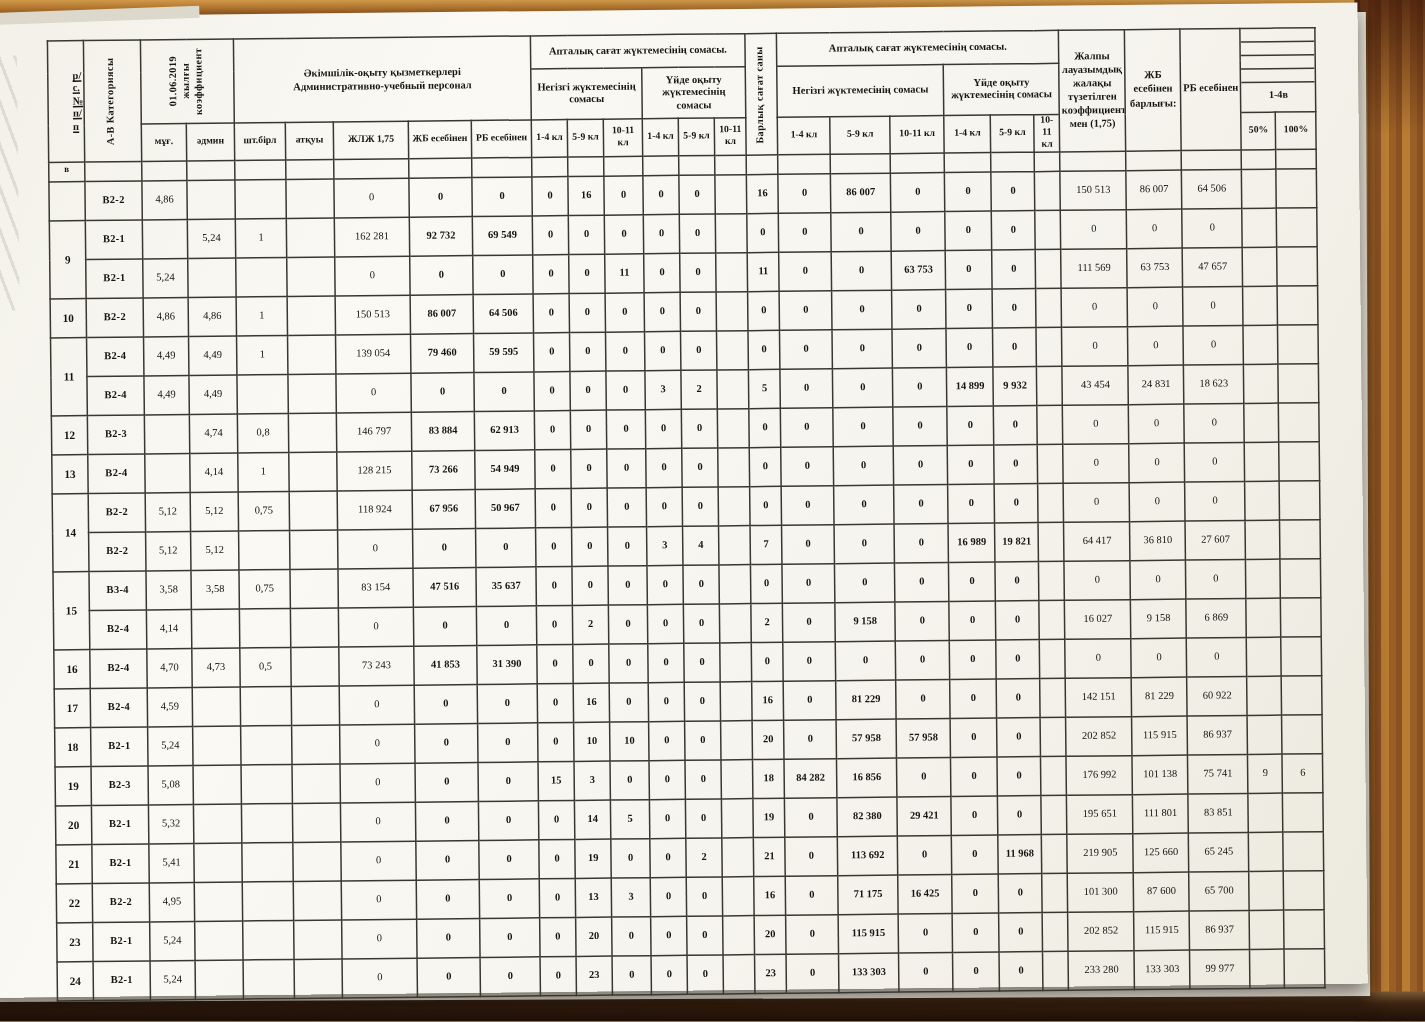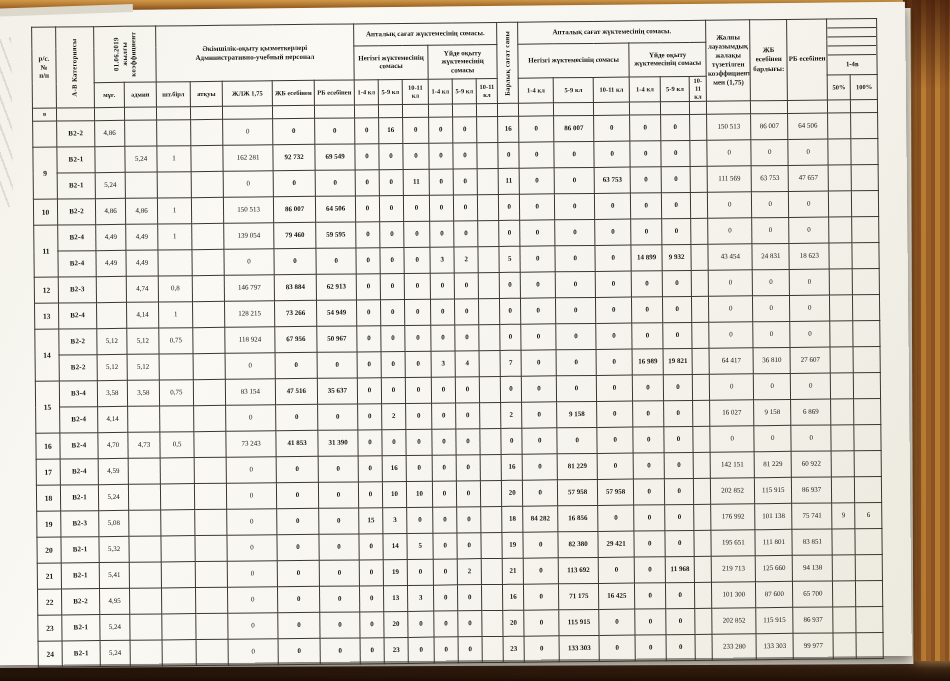--- a/index.html
+++ b/index.html
@@ -39,21 +39,21 @@
   tr.h3 th{height:24px;font-size:6.5px;}
   tr.spacer td{height:12px;font-size:6px;}
   tbody td{height:25px;}
   td.num{font-weight:bold;font-size:7.5px;}
   td.cat{font-weight:bold;font-size:7px;letter-spacing:.2px;}
   td.coef{font-weight:normal;font-size:7px;}
   td.norm{font-weight:normal;font-size:7px;}
   td.bold{font-weight:bold;font-size:7px;}
   .vert{writing-mode:vertical-rl;transform:rotate(180deg);margin:0 auto;
         font-weight:bold;font-size:6.8px;line-height:1.25;letter-spacing:.3px;}
-  th.tall{padding:0 6px;}
+  th.tall{padding:0 16px;text-decoration:underline;}
   th.wrap{font-size:6.3px;line-height:1.3;}
   th.rgroup{padding:0;vertical-align:top;}
   .rg-line{height:8px;border-bottom:1px solid #39362f;}
   .rg-label{height:19px;display:flex;align-items:center;justify-content:center;
             font-weight:bold;font-size:6.8px;}
   td.spacer-mark{font-weight:bold;}
 </style>
 </head>
 <body>
 
@@ -696,23 +696,23 @@
               <td class="bold">0</td>
               <td class="bold">2</td>
               <td class="bold"></td>
               <td class="bold">21</td>
               <td class="bold">0</td>
               <td class="bold">113 692</td>
               <td class="bold">0</td>
               <td class="bold">0</td>
               <td class="bold">11 968</td>
               <td class="bold"></td>
-              <td class="norm">219 713</td>
+              <td class="norm">219 905</td>
               <td class="norm">125 660</td>
-              <td class="norm">94 138</td>
+              <td class="norm">65 245</td>
               <td class="norm"></td>
               <td class="norm"></td>
             </tr>
             <tr>
               <td class="num" rowspan="1">22</td>
               <td class="cat">В2-2</td>
               <td class="coef">4,95</td>
               <td class="coef"></td>
               <td class="coef"></td>
               <td class="coef"></td>

